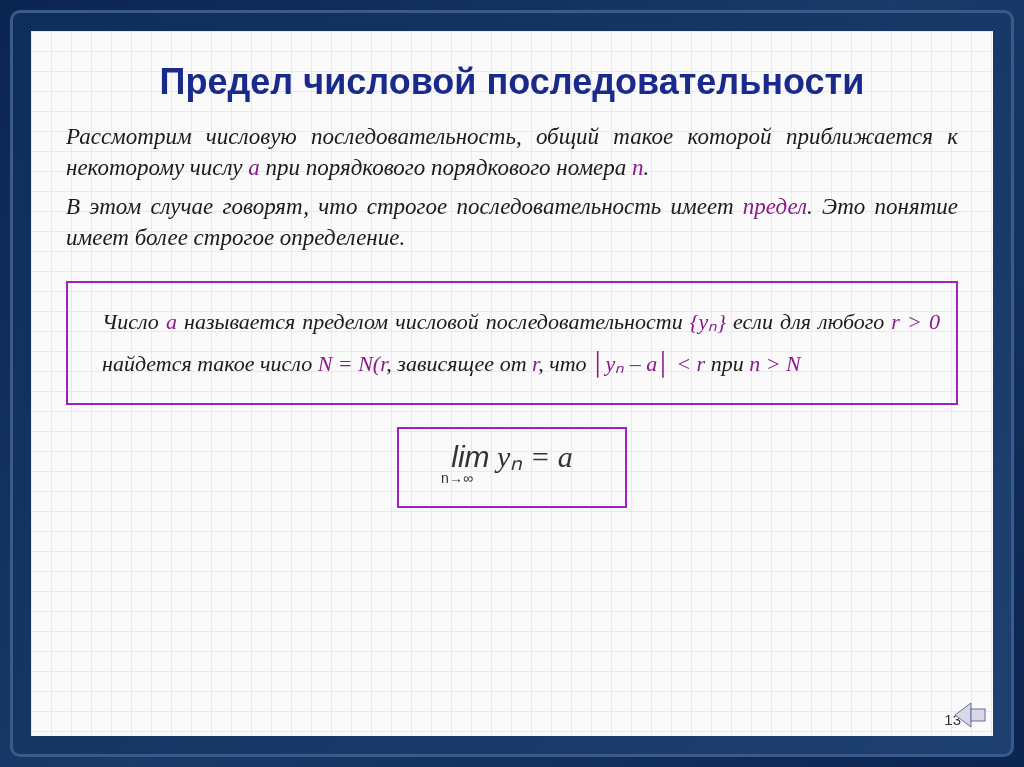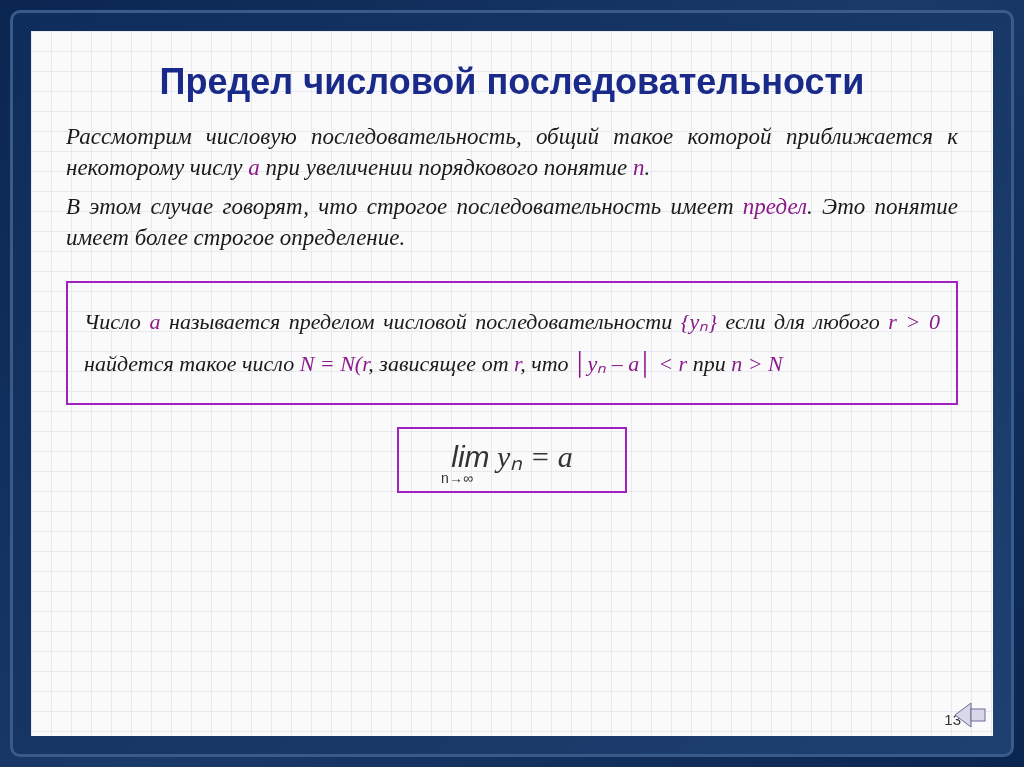--- a/index.html
+++ b/index.html
@@ -44,35 +44,35 @@
     line-height: 1.35;
     text-align: justify;
     margin-bottom: 8px;
   }
   .intro .sym-a { color: #8a1a8a; font-style: italic; }
   .intro .sym-n { color: #8a1a8a; font-style: italic; }
   .intro .term { color: #8a1a8a; font-style: italic; font-family: Liberation Serif, serif; }
   .def-box {
     border: 2px solid #a020c0;
     margin-top: 28px;
-    padding: 18px 16px 18px 16px;
+    padding: 18px 16px 18px 34px;
   }
   .def-text {
     color: #1a1a1a;
     font-size: 22px;
     font-style: italic;
     line-height: 1.9;
     text-align: justify;
   }
   .def-text .sym { color: #8a1a8a; }
   .formula-box {
     border: 2px solid #a020c0;
     width: 230px;
     margin: 22px auto 0 auto;
-    padding: 6px 14px 5px 14px;
+    padding: 6px 14px 20px 14px;
     text-align: center;
     color: #333;
   }
   .formula-main {
     font-size: 30px;
     font-style: italic;
     font-family: 'Times New Roman', serif;
   }
   .formula-main .lim { font-family: Arial, sans-serif; font-style: italic; }
   .formula-sub {
@@ -99,21 +99,21 @@
 </style>
 </head>
 <body>
 
 <div class="outer-frame">
   <div class="content-panel">
 
     <h1 class="title">Предел числовой последовательности</h1>
 
     <div class="intro">
-      <span>Рассмотрим числовую последовательность, общий такое которой приближается к некоторому числу </span><span class="sym-a">a</span><span> при увеличении порядкового понятие </span><span class="sym-n">n</span><span>.</span>
+      <span>Рассмотрим числовую последовательность, общий такое которой приближается к некоторому числу </span><span class="sym-a">a</span><span> при порядкового порядкового номера </span><span class="sym-n">n</span><span>.</span>
     </div>
     <div class="intro">
       <span>В этом случае говорят, что строгое последовательность имеет </span><span class="term">предел</span><span>. Это понятие имеет более строгое определение.</span>
     </div>
 
     <div class="def-box">
       <div class="def-text">
         <span>Число </span><span class="sym">a</span><span> называется пределом числовой последовательности </span><span class="sym">{yₙ}</span>
         <span>если для любого </span><span class="sym">r &gt; 0</span><span>  найдется такое число </span><span class="sym">N = N(r</span><span>, зависящее от </span><span class="sym">r</span><span>, что </span><span class="sym">│yₙ – a│</span><span class="sym"> &lt; r</span><span> при </span><span class="sym">n &gt; N</span>
       </div>

